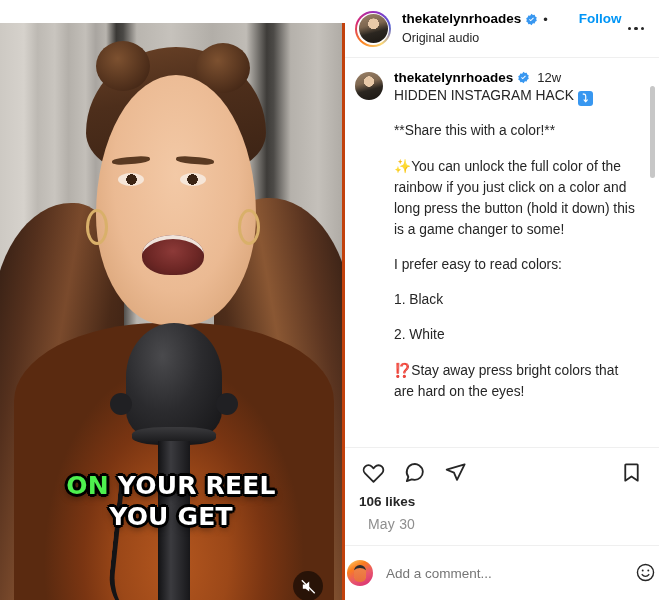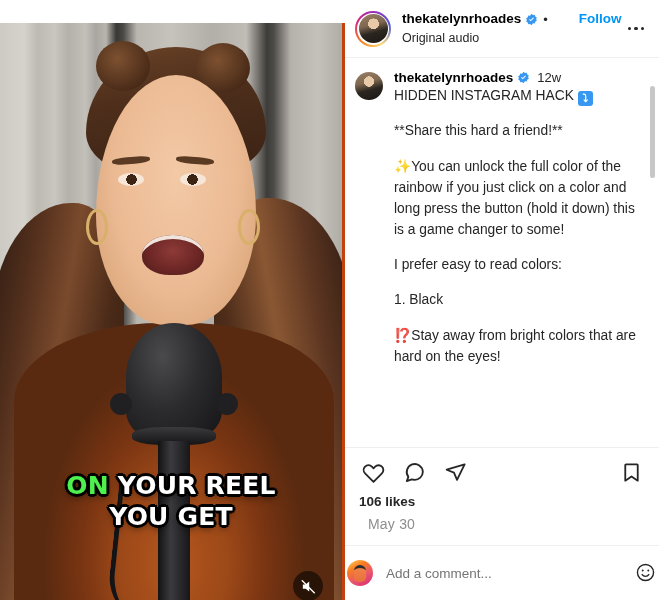--- a/index.html
+++ b/index.html
@@ -345,31 +345,32 @@
               <span class="cmt-user">thekatelynrhoades</span>
               <svg class="verified" viewBox="0 0 24 24" aria-hidden="true">
                 <path fill="#3897f0" d="M12 1.5l2.6 2.1 3.3-.3 1 3.2 2.9 1.7-1.2 3.1 1.2 3.1-2.9 1.7-1 3.2-3.3-.3L12 22.5l-2.6-2.1-3.3.3-1-3.2L2.2 15.8l1.2-3.1-1.2-3.1 2.9-1.7 1-3.2 3.3.3z"></path>
                 <path fill="#fff" d="M10.6 15.4l-3-3 1.3-1.3 1.7 1.7 4.4-4.4 1.3 1.3z"></path>
               </svg>
               <span class="cmt-time">12w</span>
             </div>
 
             <p class="cap-p first"><span>HIDDEN INSTAGRAM HACK</span> <span class="emoji-arrow">⤵</span></p>
 
-            <p class="cap-p">**Share this hard a friend!**</p>
+            <p class="cap-p">**Share this with a color!**</p>
 
             <p class="cap-p"><span class="emoji">✨</span><span>You can unlock the full color of the rainbow if you just click on a color and long press the button (hold it down) this is a game changer to some!</span></p>
 
             <p class="cap-p">I prefer easy to read colors:</p>
 
             <p class="cap-p">1. Black</p>
 
-
-
-            <p class="cap-p"><span class="emoji">⁉️</span><span>Stay away from bright colors that are hard on the eyes!</span></p>
+            <p class="cap-p">2. White</p>
+
+
+            <p class="cap-p"><span class="emoji">⁉️</span><span>Stay away press bright colors that are hard on the eyes!</span></p>
           </div>
         </div>
       </div>
       <div class="scrollbar-track">
         <div class="scrollbar-thumb"></div>
       </div>
     </div>
 
     <div class="actions">
       <div class="act-row">

